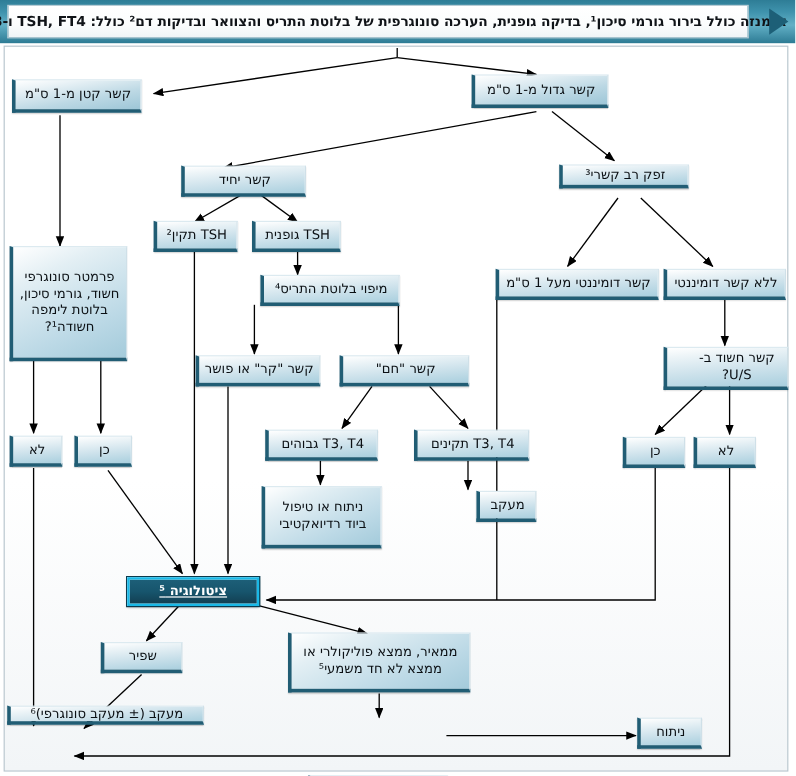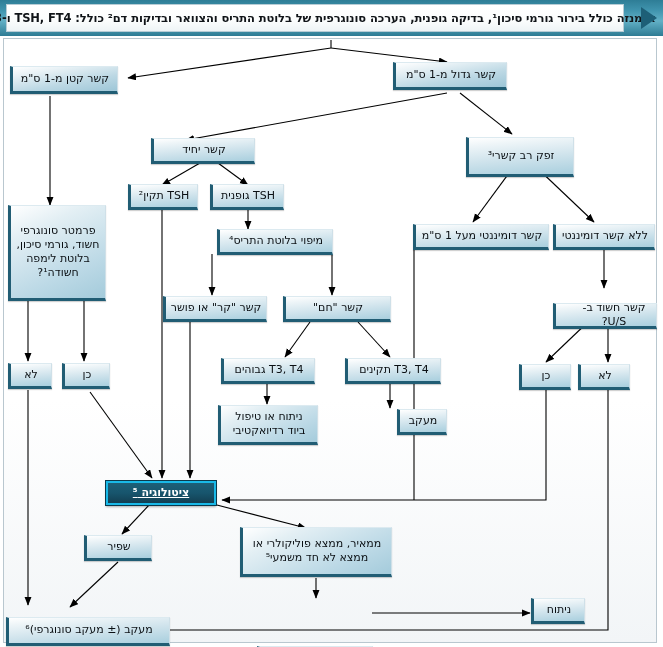--- a/index.html
+++ b/index.html
@@ -161,61 +161,61 @@
 
     <path class="ln" d="M372,613 L530,613" marker-end="url(#ah)"></path>
   </svg>
 
   <div class="node" style="left:10px;top:66px;width:108px;height:28px;">קשר קטן מ-1 ס"מ</div>
 
   <div class="node" style="left:393px;top:62px;width:114px;height:28px;">קשר גדול מ-1 ס"מ</div>
 
   <div class="node alt" style="left:151px;top:138px;width:104px;height:26px;">קשר יחיד</div>
 
-  <div class="node alt" style="left:466px;top:137px;width:108px;height:40px;">זפק רב קשרי³</div>
+  <div class="node alt" style="left:466px;top:137px;width:108px;height:20px;">זפק רב קשרי³</div>
 
   <div class="node alt" style="left:128px;top:184px;width:70px;height:26px;">TSH תקין²</div>
 
   <div class="node alt" style="left:210px;top:184px;width:74px;height:26px;">TSH גופנית</div>
 
   <div class="node alt" style="left:217px;top:229px;width:116px;height:26px;">מיפוי בלוטת התריס⁴</div>
 
   <div class="node alt" style="left:413px;top:224px;width:136px;height:26px;">קשר דומיננטי מעל 1 ס"מ</div>
 
   <div class="node alt" style="left:553px;top:224px;width:102px;height:26px;">ללא קשר דומיננטי</div>
 
   <div class="node alt" style="left:163px;top:296px;width:104px;height:26px;">קשר "קר" או פושר</div>
 
   <div class="node alt" style="left:283px;top:296px;width:108px;height:26px;">קשר "חם"</div>
 
   <div class="node alt" style="left:221px;top:358px;width:94px;height:26px;">T3, T4 גבוהים</div>
 
   <div class="node alt" style="left:345px;top:358px;width:96px;height:26px;">T3, T4 תקינים</div>
 
-  <div class="node tall" style="left:218px;top:405px;width:100px;height:40px;">ניתוח או טיפול ביוד רדיואקטיבי</div>
+  <div class="node tall" style="left:218px;top:405px;width:100px;height:52px;">ניתוח או טיפול ביוד רדיואקטיבי</div>
 
   <div class="node alt" style="left:350px;top:409px;width:50px;height:26px;margin-left:47px;">מעקב</div>
 
   <div class="node tall" style="left:8px;top:205px;width:98px;height:96px;flex-direction:column;">פרמטר סונוגרפי חשוד, גורמי סיכון, בלוטת לימפה חשודה¹?</div>
 
-  <div class="node alt" style="left:553px;top:303px;width:104px;height:26px;padding-left:20px;">קשר חשוד ב-U/S?</div>
+  <div class="node alt" style="left:553px;top:289px;width:104px;height:36px;padding-left:20px;">קשר חשוד ב-U/S?</div>
 
   <div class="node alt" style="left:8px;top:363px;width:44px;height:26px;">לא</div>
 
   <div class="node alt" style="left:62px;top:363px;width:48px;height:26px;">כן</div>
 
   <div class="node alt" style="left:519px;top:364px;width:52px;height:26px;">כן</div>
 
   <div class="node alt" style="left:578px;top:364px;width:52px;height:26px;">לא</div>
 
   <div class="node hl" style="left:106px;top:481px;width:110px;height:24px;">ציטולוגיה ⁵</div>
 
   <div class="node alt" style="left:84px;top:535px;width:68px;height:26px;">שפיר</div>
 
   <div class="node tall" style="left:240px;top:527px;width:152px;height:50px;">ממאיר, ממצא פוליקולרי או ממצא לא חד משמעי⁵</div>
 
   <div class="node alt" style="left:257px;top:599px;width:116px;height:24px;margin-top:47px;">דירוג (staging)⁷</div>
 
   <div class="node alt" style="left:531px;top:598px;width:54px;height:26px;">ניתוח</div>
 
-  <div class="node alt" style="left:6px;top:617px;width:164px;height:29px;">מעקב (± מעקב סונוגרפי)⁶</div>
+  <div class="node alt" style="left:6px;top:588px;width:164px;height:16px;">מעקב (± מעקב סונוגרפי)⁶</div>
 
 </div>
 
 </body></html>

